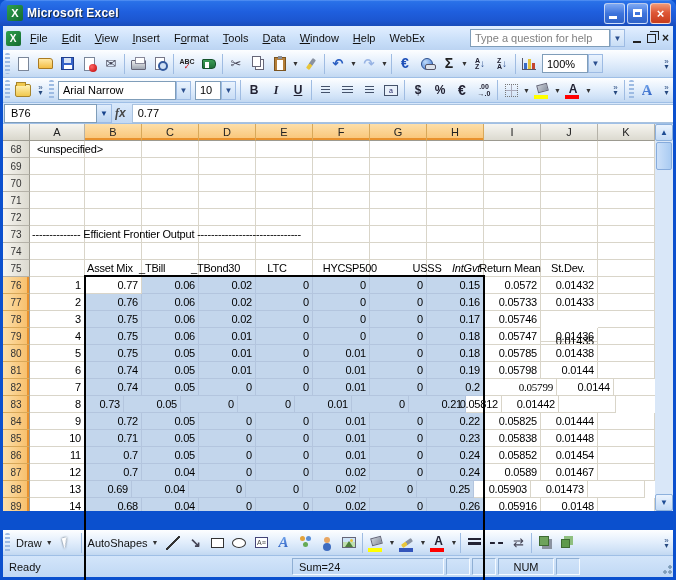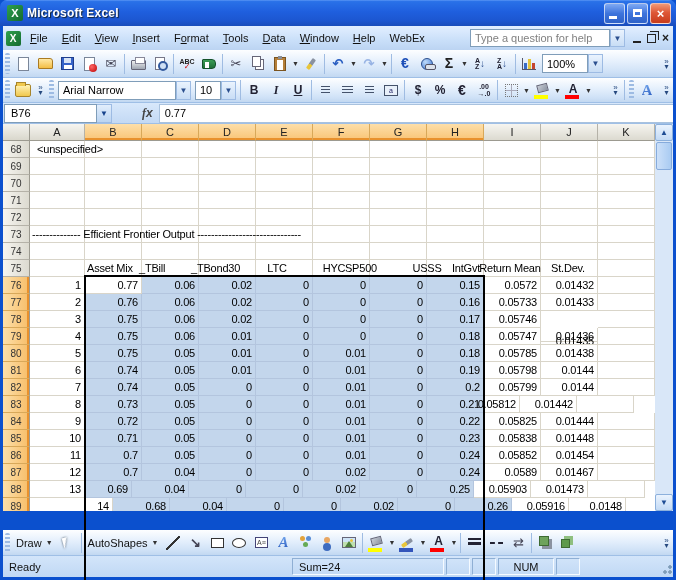--- a/index.html
+++ b/index.html
@@ -96,21 +96,21 @@
   .colorbar{position:absolute;left:3px;bottom:2px;width:14px;height:4px;}
   .i-bucket{width:11px;height:8px;background:linear-gradient(135deg,#C8CDD6,#8A92A0);border:1px solid #667;transform:rotate(-15deg);margin-bottom:4px;}
   .i-fontA{font-weight:bold;font-size:12px;color:#223;margin-bottom:3px;line-height:10px;}
   .i-blueA{font-weight:bold;font-size:15px;font-family:"Liberation Serif",serif;
     background:linear-gradient(180deg,#7FB2F4,#1D4FB8);-webkit-background-clip:text;background-clip:text;color:transparent;}
 
   
   #formulabar{top:103px;height:21px;display:flex;align-items:center;background:linear-gradient(180deg,#D8E8FB,#C3D9F4);border-bottom:1px solid #9FBFE6;padding-left:1px;}
   #namebox{width:93px;height:19px;background:#fff;border:1px solid #7F9DB9;font-size:11px;padding:2px 6px;display:flex;align-items:center;}
   #name-dd{width:15px;height:19px;display:flex;align-items:center;justify-content:center;font-size:8px;color:#17438C;background:linear-gradient(180deg,#E2EEFC,#BBD4F1);border:1px solid #9DBBE3;border-left:none;}
-  #fx{font-family:"Liberation Serif",serif;font-style:italic;font-weight:bold;font-size:12px;color:#444;margin:0 6px 0 30px;}
+  #fx{font-family:"Liberation Serif",serif;font-style:italic;font-weight:bold;font-size:12px;color:#444;margin:0 6px 0 3px;}
   #formula-value{flex:1;height:19px;background:#fff;border:1px solid #A9C2DE;border-right:none;font-size:11px;padding:2px 5px;display:flex;align-items:center;}
 
   
   #gridwrap{position:absolute;left:3px;top:124px;width:670px;height:387px;background:#fff;}
   #grid{position:absolute;left:0;top:0;width:652px;height:387px;overflow:hidden;background:#fff;}
   .hdr-row{display:flex;height:17px;}
   .corner{width:27px;height:17px;background:linear-gradient(180deg,#F4F3EE,#D9D7CC);border-right:1px solid #9C9A90;border-bottom:1px solid #9C9A90;}
   .colhdr{height:17px;background:linear-gradient(180deg,#F6F5F0,#DCDAD0);border-right:1px solid #B5B2A8;border-bottom:1px solid #9C9A90;
     font-size:11px;color:#222;display:flex;align-items:center;justify-content:center;}
   .colhdr.sel{background:linear-gradient(180deg,#FDDFA9,#F9C476);box-shadow:inset 0 -2px 0 #E8912D;border-right:1px solid #D8A859;}
@@ -631,28 +631,28 @@
         <div class="grow">
           <div class="rowhdr sel">82</div>
           <div class="cell" style="width: 55px;">7</div>
           <div class="cell selcell" style="width: 57px;">0.74</div>
           <div class="cell selcell" style="width: 57px;">0.05</div>
           <div class="cell selcell" style="width: 57px;">0</div>
           <div class="cell selcell" style="width: 57px;">0</div>
           <div class="cell selcell" style="width: 57px;">0.01</div>
           <div class="cell selcell" style="width: 57px;">0</div>
           <div class="cell selcell" style="width: 57px;">0.2</div>
-          <div class="cell" style="width: 57px;">0.05799</div>
+          <div class="cell" style="width: 73px; font-family: Liberation Serif, serif;">0.05799</div>
           <div class="cell" style="width: 57px;">0.0144</div>
           <div class="cell" style="width: 57px;"></div>
         </div>
         <div class="grow">
           <div class="rowhdr sel">83</div>
           <div class="cell" style="width: 55px;">8</div>
-          <div class="cell selcell" style="width: 57px;">0.73</div>
+          <div class="cell selcell" style="width: 39px;">0.73</div>
           <div class="cell selcell" style="width: 57px;">0.05</div>
           <div class="cell selcell" style="width: 57px;">0</div>
           <div class="cell selcell" style="width: 57px;">0</div>
           <div class="cell selcell" style="width: 57px;">0.01</div>
           <div class="cell selcell" style="width: 57px;">0</div>
           <div class="cell selcell" style="width: 57px;">0.21</div>
           <div class="cell" style="width: 36px;">0.05812</div>
           <div class="cell" style="width: 57px;">0.01442</div>
           <div class="cell" style="width: 57px;"></div>
         </div>
@@ -721,21 +721,21 @@
           <div class="cell selcell" style="width: 57px;">0</div>
           <div class="cell selcell" style="width: 57px;">0.02</div>
           <div class="cell selcell" style="width: 57px;">0</div>
           <div class="cell selcell" style="width: 57px;">0.25</div>
           <div class="cell" style="width: 57px;">0.05903</div>
           <div class="cell" style="width: 57px;">0.01473</div>
           <div class="cell" style="width: 57px;"></div>
         </div>
         <div class="grow">
           <div class="rowhdr sel">89</div>
-          <div class="cell" style="width: 77px; margin-left: 6px;">14</div>
+          <div class="cell" style="width: 55px;">14</div>
           <div class="cell selcell" style="width: 57px;">0.68</div>
           <div class="cell selcell" style="width: 57px;">0.04</div>
           <div class="cell selcell" style="width: 57px;">0</div>
           <div class="cell selcell" style="width: 57px;">0</div>
           <div class="cell selcell" style="width: 57px;">0.02</div>
           <div class="cell selcell" style="width: 57px;">0</div>
           <div class="cell selcell" style="width: 57px;">0.26</div>
           <div class="cell" style="width: 57px;">0.05916</div>
           <div class="cell" style="width: 57px;">0.0148</div>
           <div class="cell" style="width: 57px;"></div>
@@ -744,21 +744,21 @@
     <div id="overlay">
         <span class="ov-label" style="left: 34px; top: 17px;">&lt;unspecified&gt;</span>
         <span class="ov-label" style="left: 29px; top: 102px;">-------------- Efficient Frontier Output ------------------------------</span>
         <span class="ov-label" style="top: 136px; left: 84px;">Asset Mix</span>
         <span class="ov-label" style="top: 136px; left: 136px;">_TBill</span>
         <span class="ov-label" style="top: 136px; left: 188px;">_TBond30</span>
         <span class="ov-label" style="top: 136px; left: 274px; transform: translateX(-50%);">LTC</span>
         <span class="ov-label" style="top: 136px; left: 331px; transform: translateX(-50%);">HYC</span>
         <span class="ov-label" style="top: 136px; left: 358px; transform: translateX(-50%);">SP500</span>
         <span class="ov-label" style="top: 136px; left: 424px; transform: translateX(-50%);">USSS</span>
-        <span class="ov-label" style="top: 136px; left: 463px; transform: translateX(-50%);">IntGvt</span>
+        <span class="ov-label" style="top: 136px; left: 463px; transform: translateX(-50%); font-style: italic;">IntGvt</span>
         <span class="ov-label" style="top: 136px; left: 507px; transform: translateX(-50%);">Return Mean</span>
         <span class="ov-label" style="top: 136px; left: 565px; transform: translateX(-50%);">St.Dev.</span>
       </div>
     <div id="selrect"></div>
     <div id="vscroll">
       <span class="sb-btn">▲</span>
       <div id="vthumb"></div>
       <div id="vtrack"></div>
       <span class="sb-btn">▼</span>
     </div>

